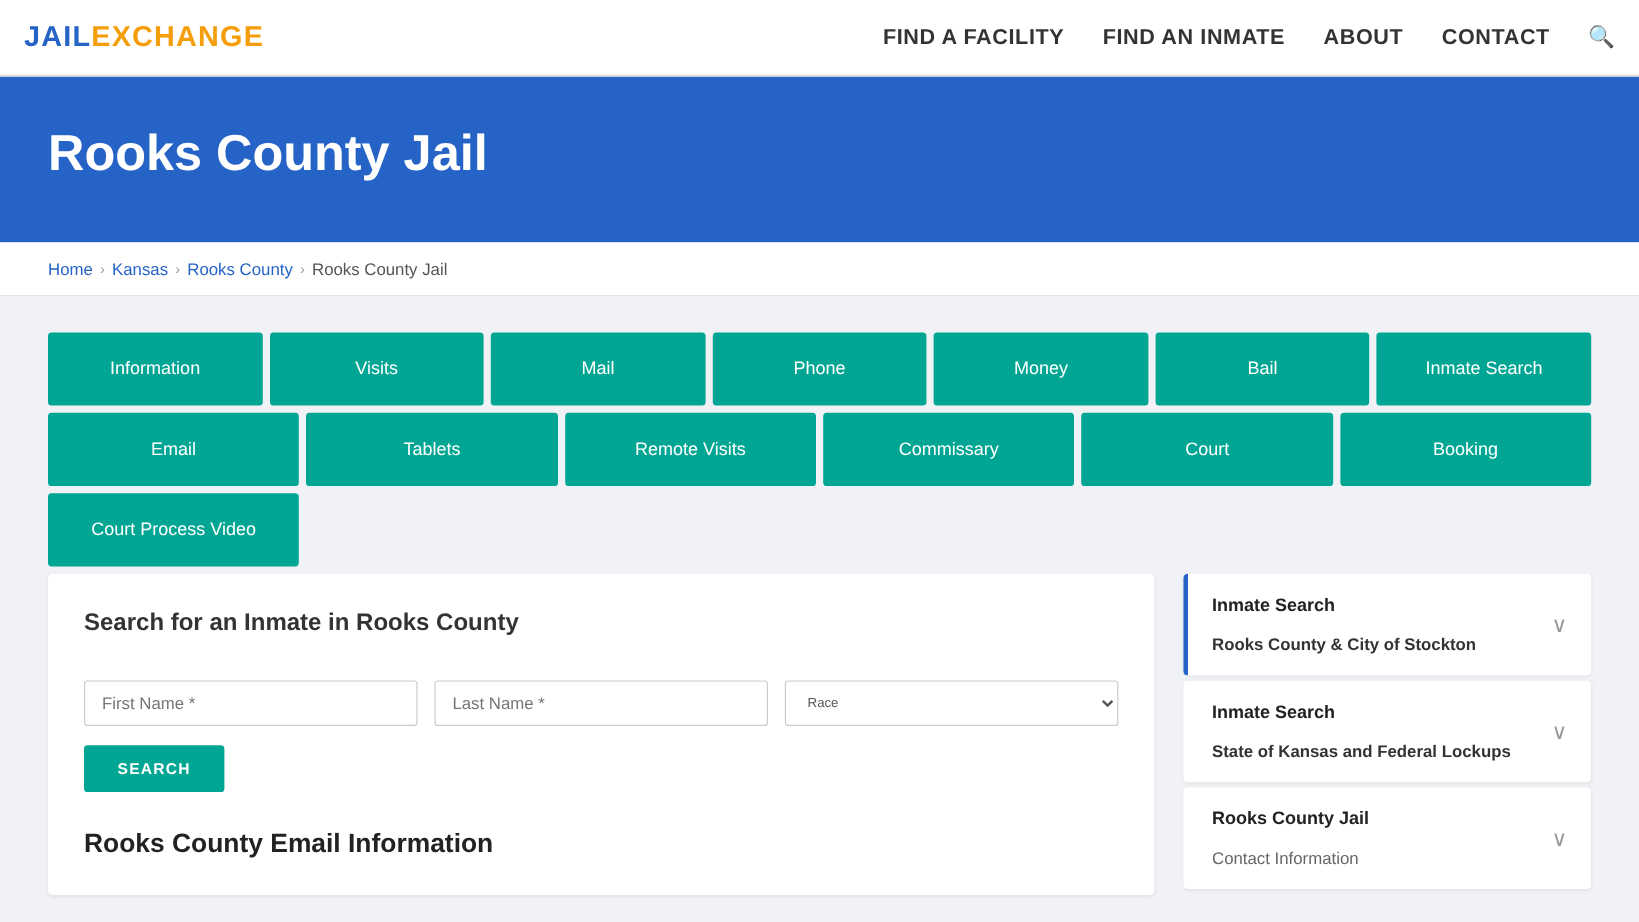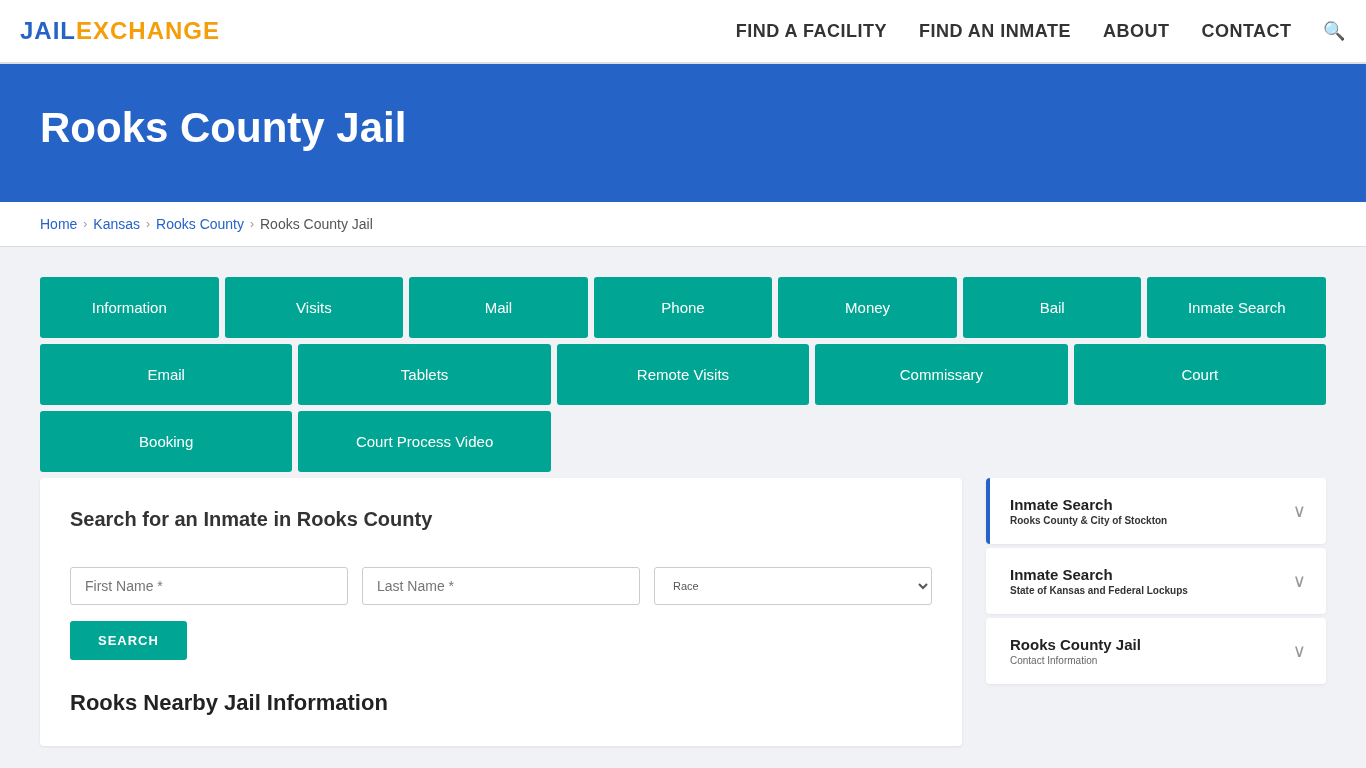--- a/index.html
+++ b/index.html
@@ -92,21 +92,21 @@
 
     
     .button-grid {
       display: grid;
       grid-template-columns: repeat(7, 1fr);
       gap: 6px;
       margin-bottom: 6px;
     }
     .button-grid-row2 {
       display: grid;
-      grid-template-columns: repeat(5, 1fr);
+      grid-template-columns: repeat(6, 1fr);
       gap: 6px;
       margin-bottom: 6px;
     }
     .button-grid-row3 {
       display: flex;
       justify-content: center;
       gap: 6px;
       margin-bottom: 30px;
     }
     .grid-btn {
@@ -213,23 +213,23 @@
     .sidebar-item.active {
       border-left: 4px solid #2563c7;
     }
     .sidebar-item-content {}
     .sidebar-item-title {
       font-size: 15px;
       font-weight: 600;
       color: #222;
     }
     .sidebar-item-subtitle {
-      font-size: 10px;
+      font-size: 14px;
       color: #666;
-      margin-top: 2px;
+      margin-top: 16px;
     }
     .sidebar-item-subtitle.bold {
       font-weight: 700;
       color: #333;
     }
     .chevron {
       color: #999;
       font-size: 18px;
     }
   </style>
@@ -299,21 +299,21 @@
           <option>Race</option>
           <option>White</option>
           <option>Black</option>
           <option>Hispanic</option>
           <option>Asian</option>
           <option>Native American</option>
           <option>Other</option>
         </select>
       </div>
       <button class="search-btn">SEARCH</button>
-      <h3 class="section-title" style="margin-top:30px;">Rooks Nearby Jail Information</h3>
+      <h3 class="section-title" style="margin-top:30px;">Rooks County Email Information</h3>
     </div>
 
     <div class="right-panel">
 
       <div class="sidebar-item active">
         <div class="sidebar-item-content">
           <div class="sidebar-item-title">Inmate Search</div>
           <div class="sidebar-item-subtitle bold">Rooks County &amp; City of Stockton</div>
         </div>
         <span class="chevron">∨</span>

